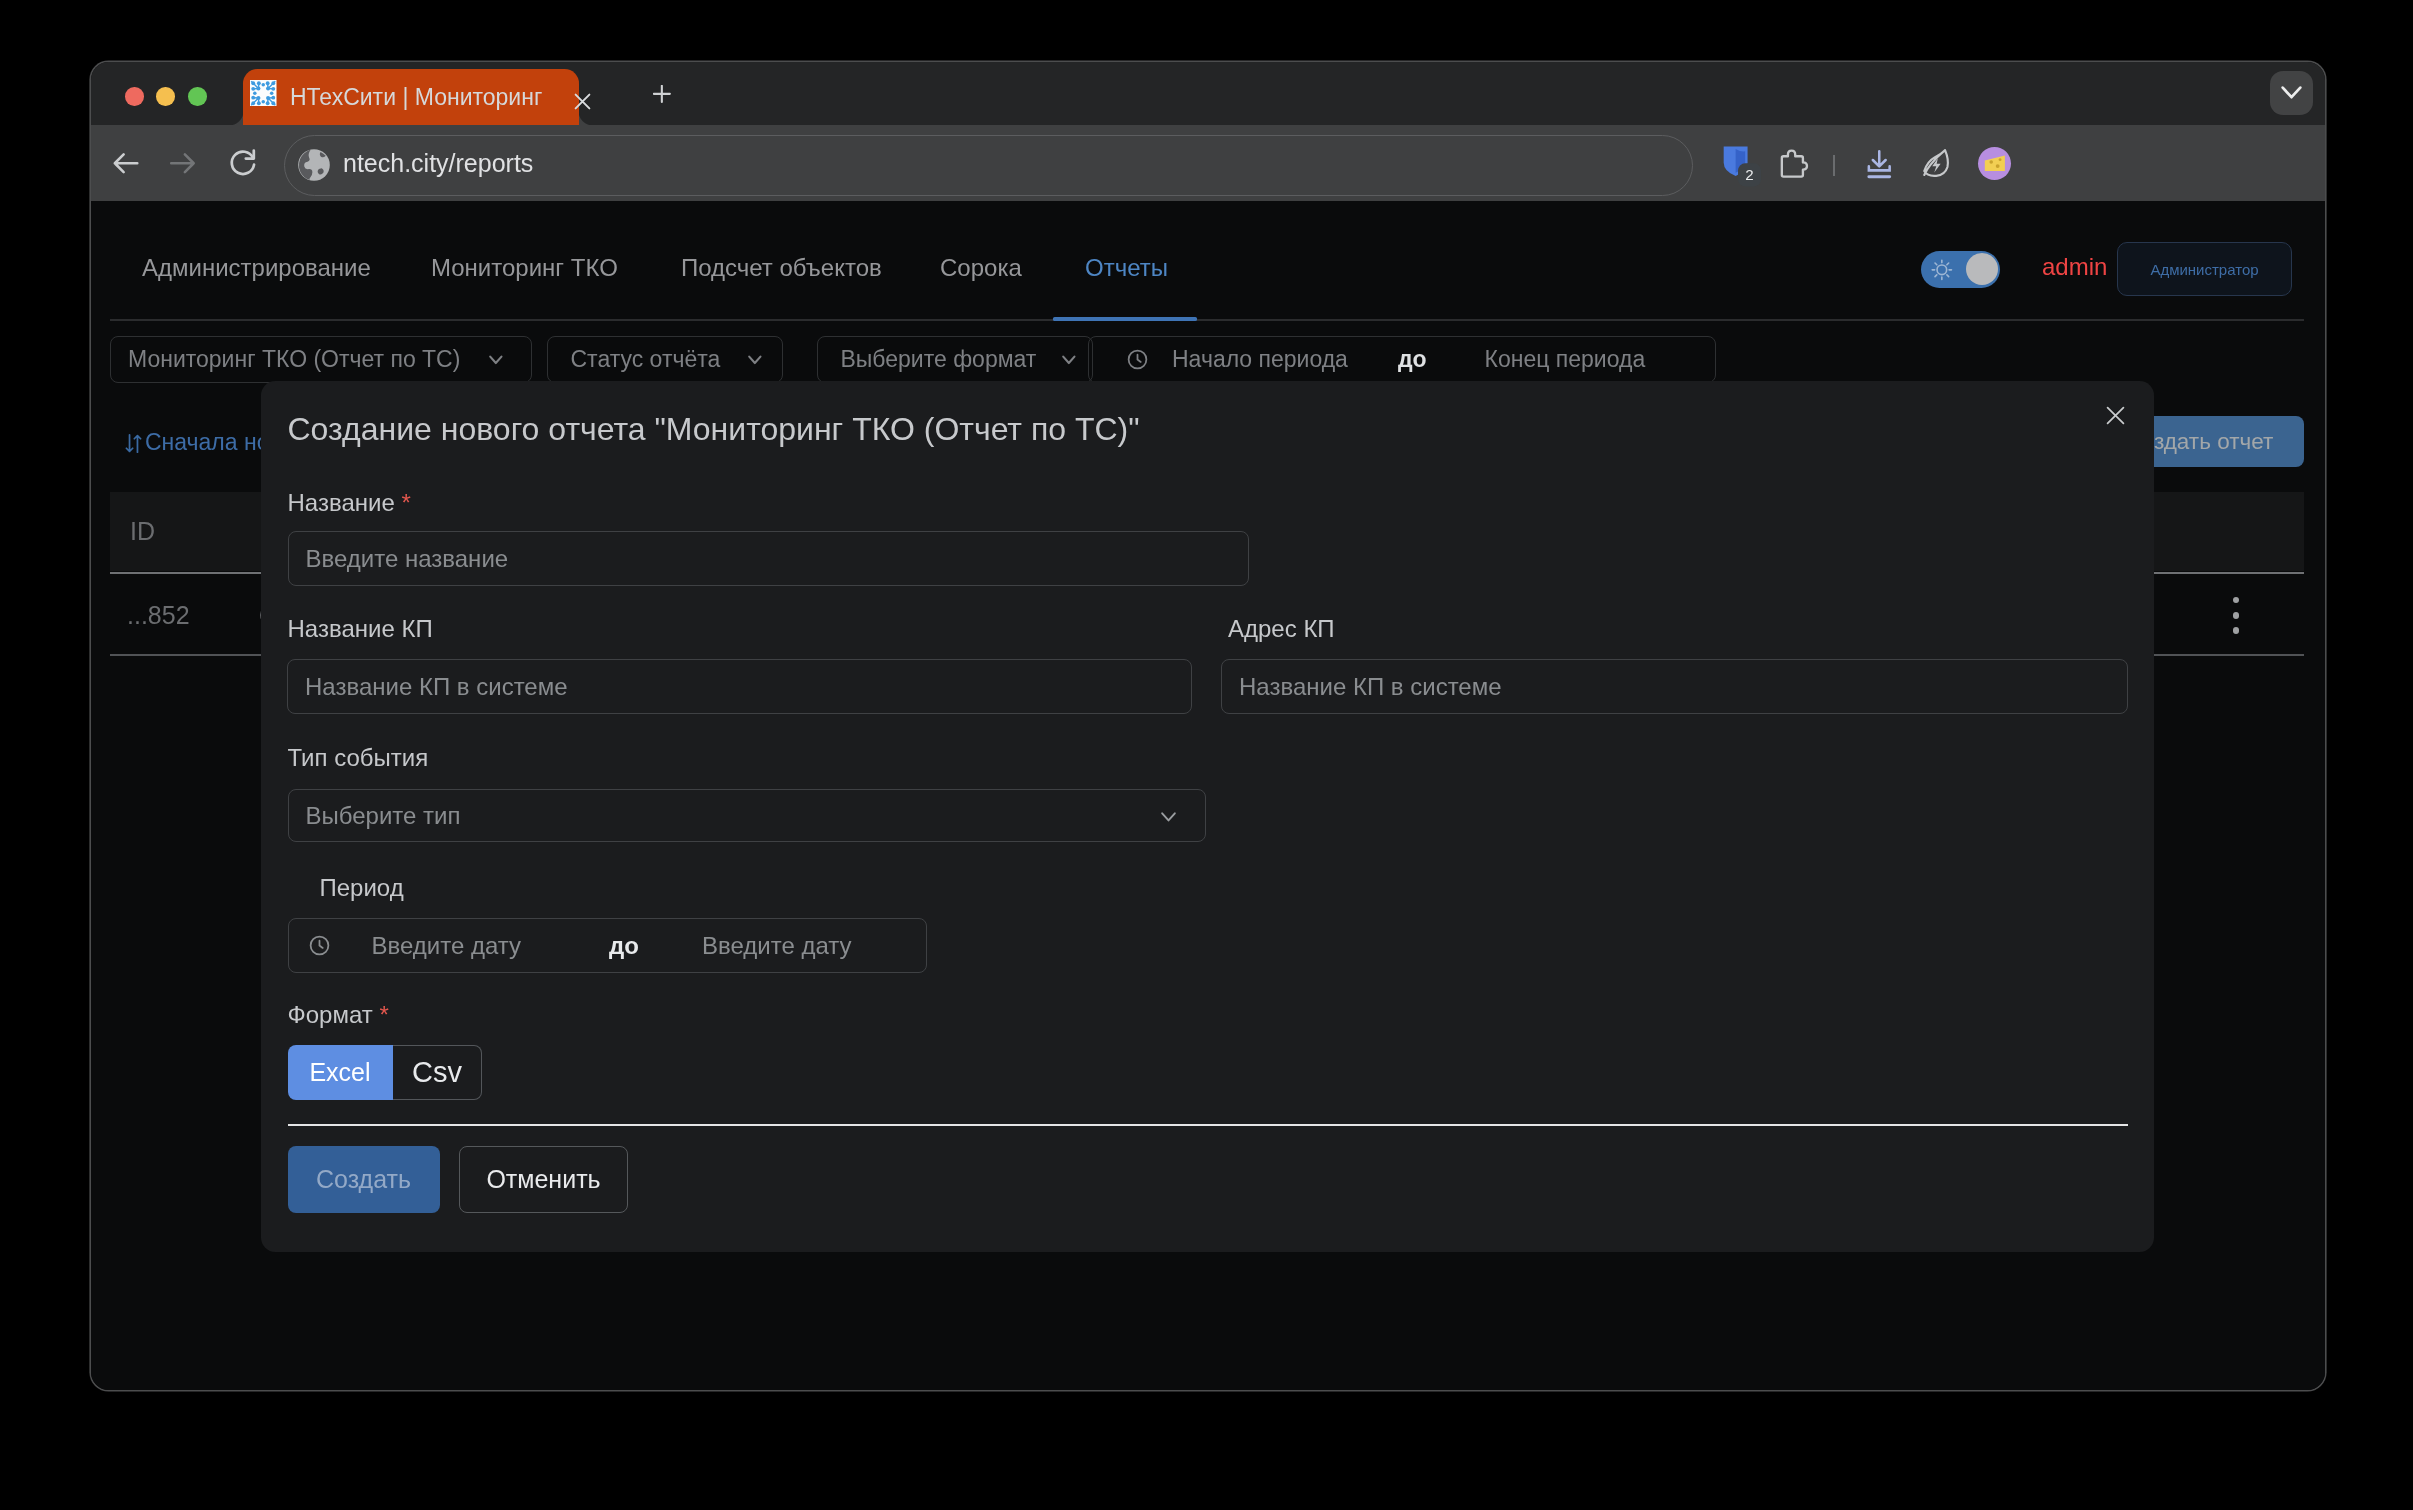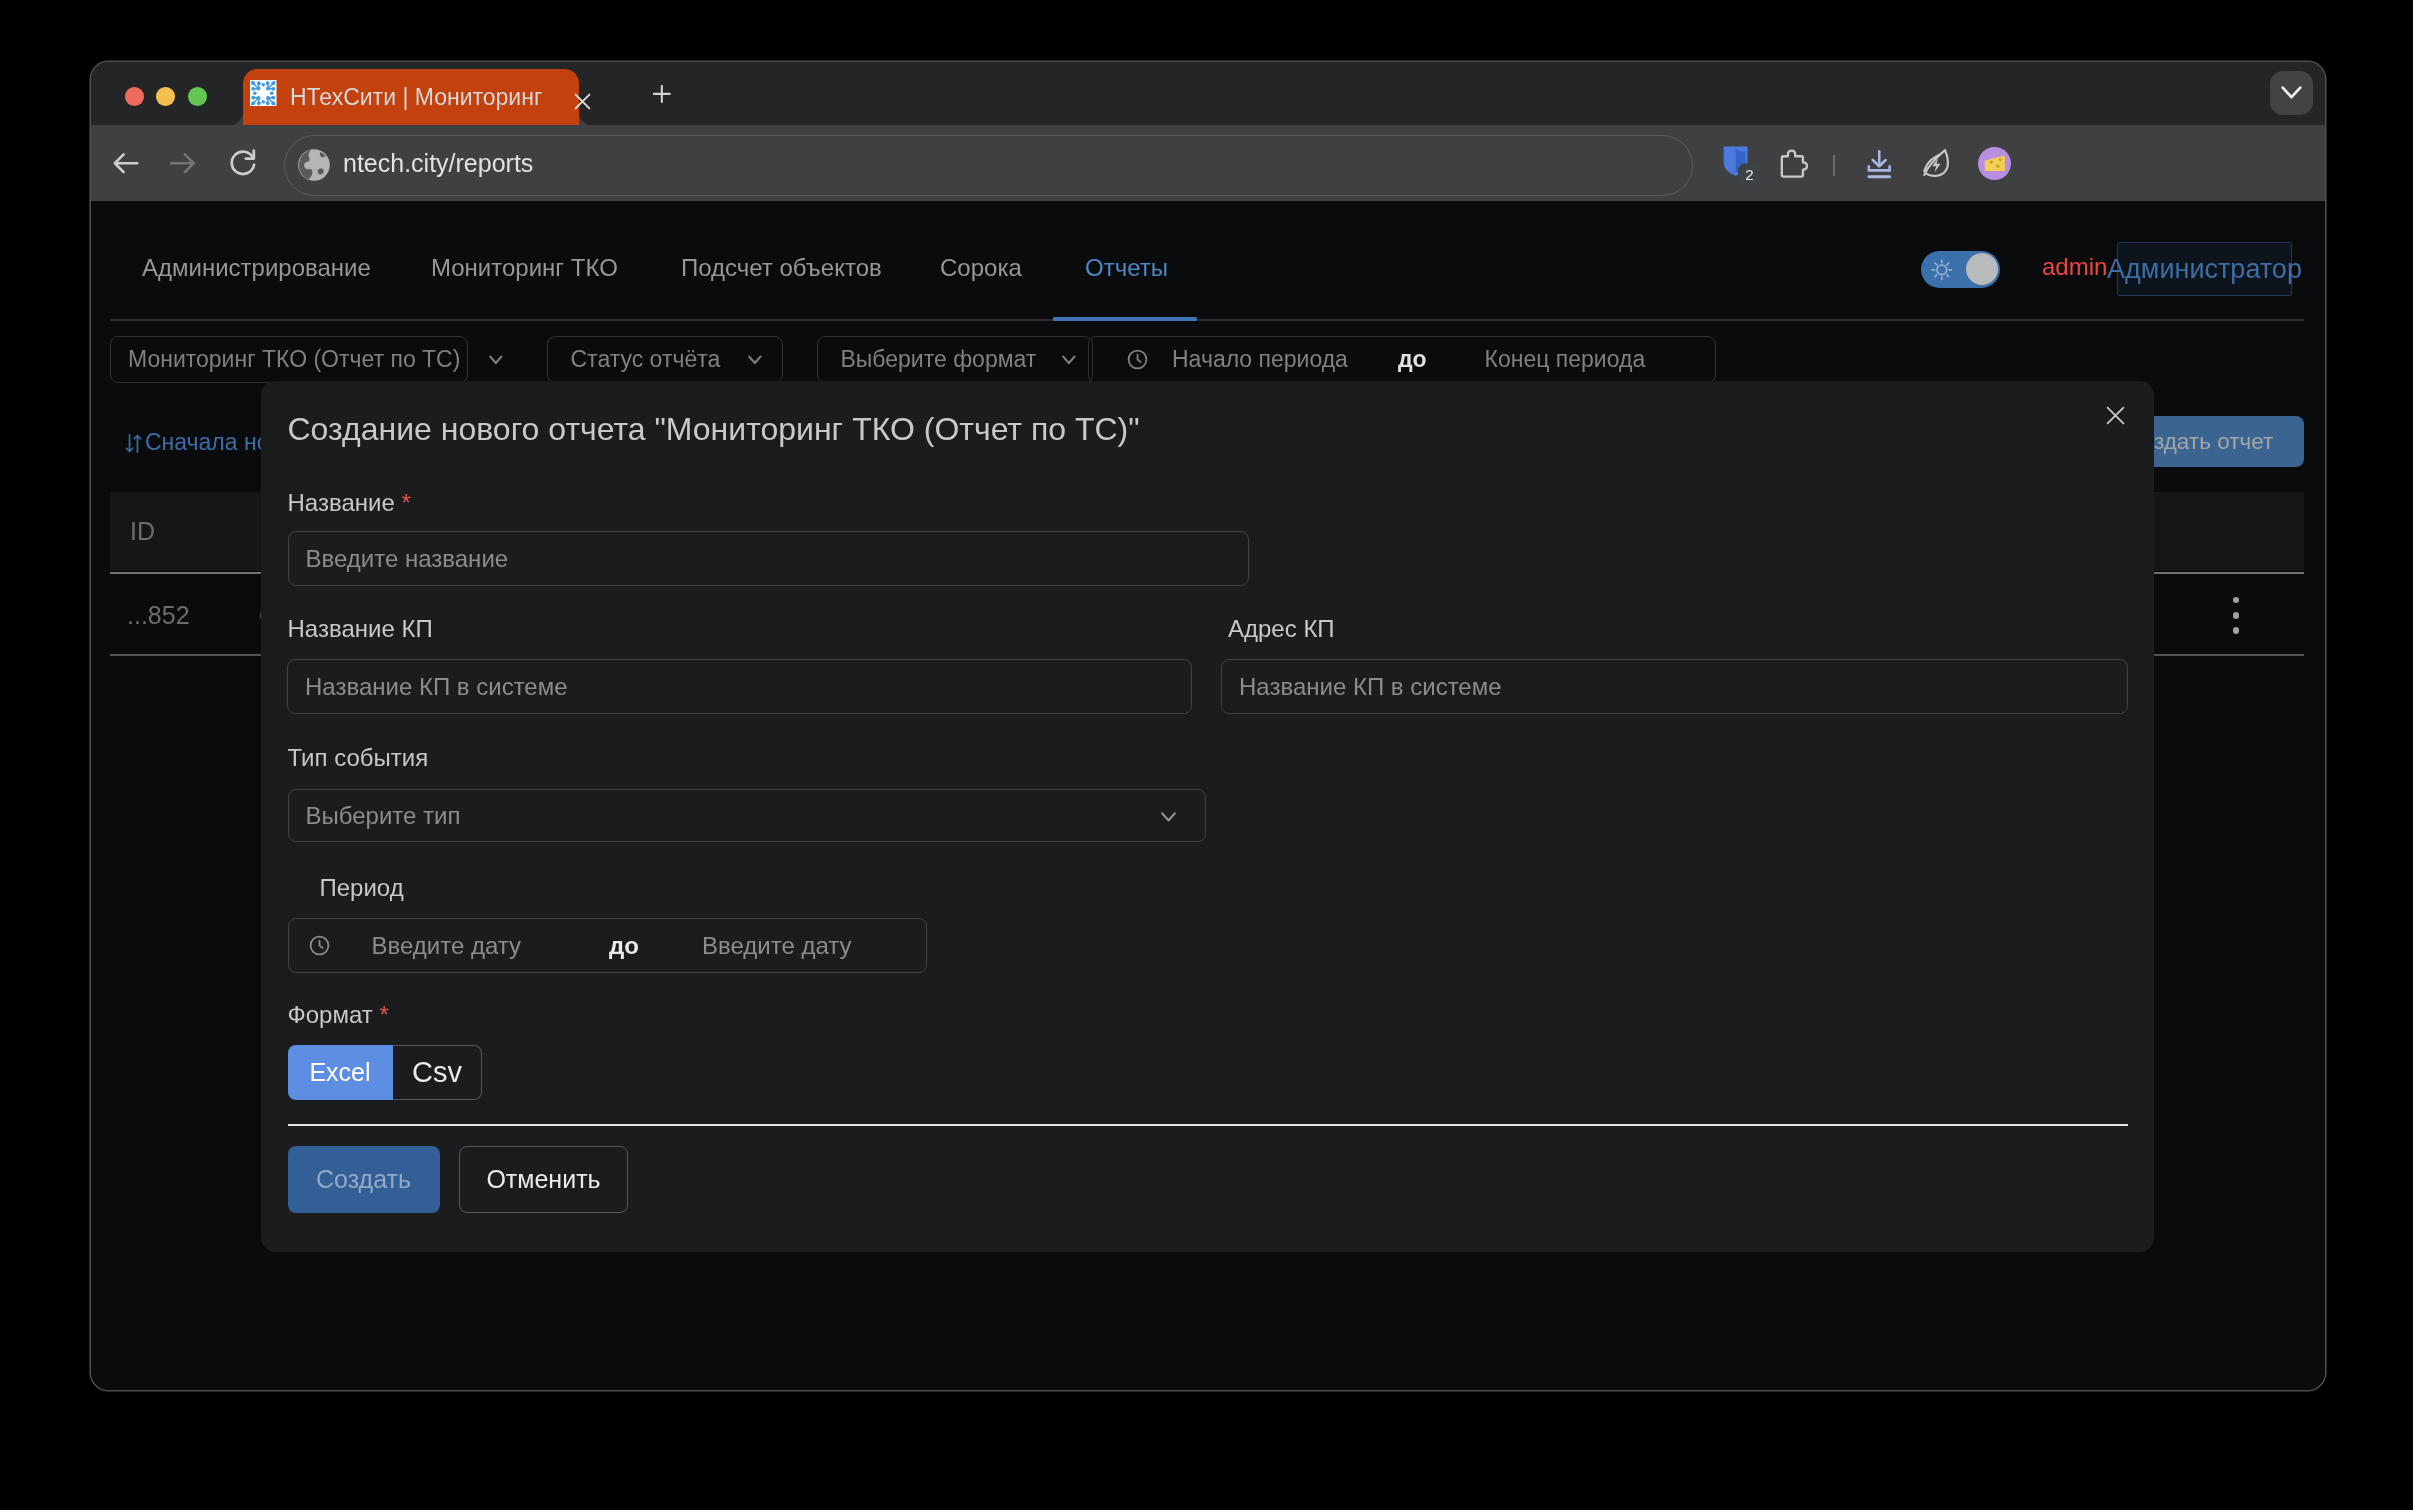--- a/index.html
+++ b/index.html
@@ -20,22 +20,22 @@
   .urlpill { position:absolute; left:193px; top:9.6px; width:1409px; height:61px;
     border-radius:30.5px; border:1.6px solid #5c5d5f; }
   .page { position:absolute; left:0; top:140px; width:100%; height:1188px; background:#0a0b0c; }
 
   .navitem { position:absolute; top:52px; font-size:24px; color:#96979a; white-space:nowrap; }
   .navline { position:absolute; left:19px; top:117px; width:2194px; height:1.6px; background:#2b2c2e; }
   .navblue { position:absolute; left:962px; top:115px; width:144px; height:4px; background:#3f74b5; border-radius:1.6px; }
 
   .toggle { position:absolute; left:1830px; top:49px; width:79px; height:37px; border-radius:18.5px; background:#3b70ad; }
   .knob { position:absolute; right:2.4px; top:2.4px; width:32px; height:32px; border-radius:50%; background:#b9babc; }
-  .adminbtn { position:absolute; left:2026px; top:40px; width:175px; height:54px; border-radius:2px;
-    background:#0e141c; border:1.6px solid #27364d; color:#3e6da6; font-size:27px;
+  .adminbtn { position:absolute; left:2026px; top:40px; width:175px; height:54px; border-radius:10px;
+    background:#0e141c; border:1.6px solid #27364d; color:#3e6da6; font-size:15px;
     display:flex; align-items:center; justify-content:center; }
 
   .fbox { position:absolute; top:134px; height:47px; border:1.6px solid #2e3032; border-radius:8px;
     color:#7e8084; font-size:23px; display:flex; align-items:center; white-space:nowrap; }
   .chev { width:17.7px; height:17.7px; flex:none; }
 
   .sorticon { position:absolute; left:33px; top:231px; }
   .sorttext { position:absolute; left:54px; top:227px; font-size:23px; color:#3d6ca6; white-space:nowrap; }
   .newreport { position:absolute; left:2020px; top:214px; width:193px; height:51px; background:#3b6490;
     border-radius:8px; color:#a3a7a9; font-size:22.5px; display:flex; align-items:center; justify-content:flex-start; padding-left:14.4px; white-space:nowrap; }
@@ -182,21 +182,21 @@
         <circle cx="13.5" cy="13.5" r="6" fill="none" stroke="#9db6d4" stroke-width="2"></circle>
         <g stroke="#9db6d4" stroke-width="2" stroke-linecap="round">
           <path d="M13.5 1.5 V4.5 M13.5 22.5 V25.5 M1.5 13.5 H4.5 M22.5 13.5 H25.5 M5 5 L7.2 7.2 M19.8 19.8 L22 22 M22 5 L19.8 7.2 M7.2 19.8 L5 22"></path>
         </g>
       </svg>
       <div class="knob"></div>
     </div>
     <div class="abs" style="left:1951px; top:51px; font-size:24px; color:#ef4444;">admin</div>
     <div class="adminbtn">Администратор</div>
 
-    <div class="fbox" style="left:19px; width:358px; padding-left:17px;">Мониторинг ТКО (Отчет по ТС)
+    <div class="fbox" style="left:19px; width:422px; padding-left:17px;">Мониторинг ТКО (Отчет по ТС)
       <svg class="chev" style="margin-left:26.5px;" viewBox="0 0 22 22">
           <path d="M4 7 L11 15 L18 7" stroke="#7e8084" stroke-width="2.6" fill="none" stroke-linecap="round" stroke-linejoin="round"></path>
         </svg>
     </div>
     <div class="fbox" style="left:456px; width:236px; padding-left:22.5px;">Статус отчёта
       <svg class="chev" style="margin-left:26px;" viewBox="0 0 22 22">
           <path d="M4 7 L11 15 L18 7" stroke="#7e8084" stroke-width="2.6" fill="none" stroke-linecap="round" stroke-linejoin="round"></path>
         </svg>
     </div>
     <div class="fbox" style="left:706px; width:276px; padding-left:22.5px;margin-left:20px;">Выберите формат

